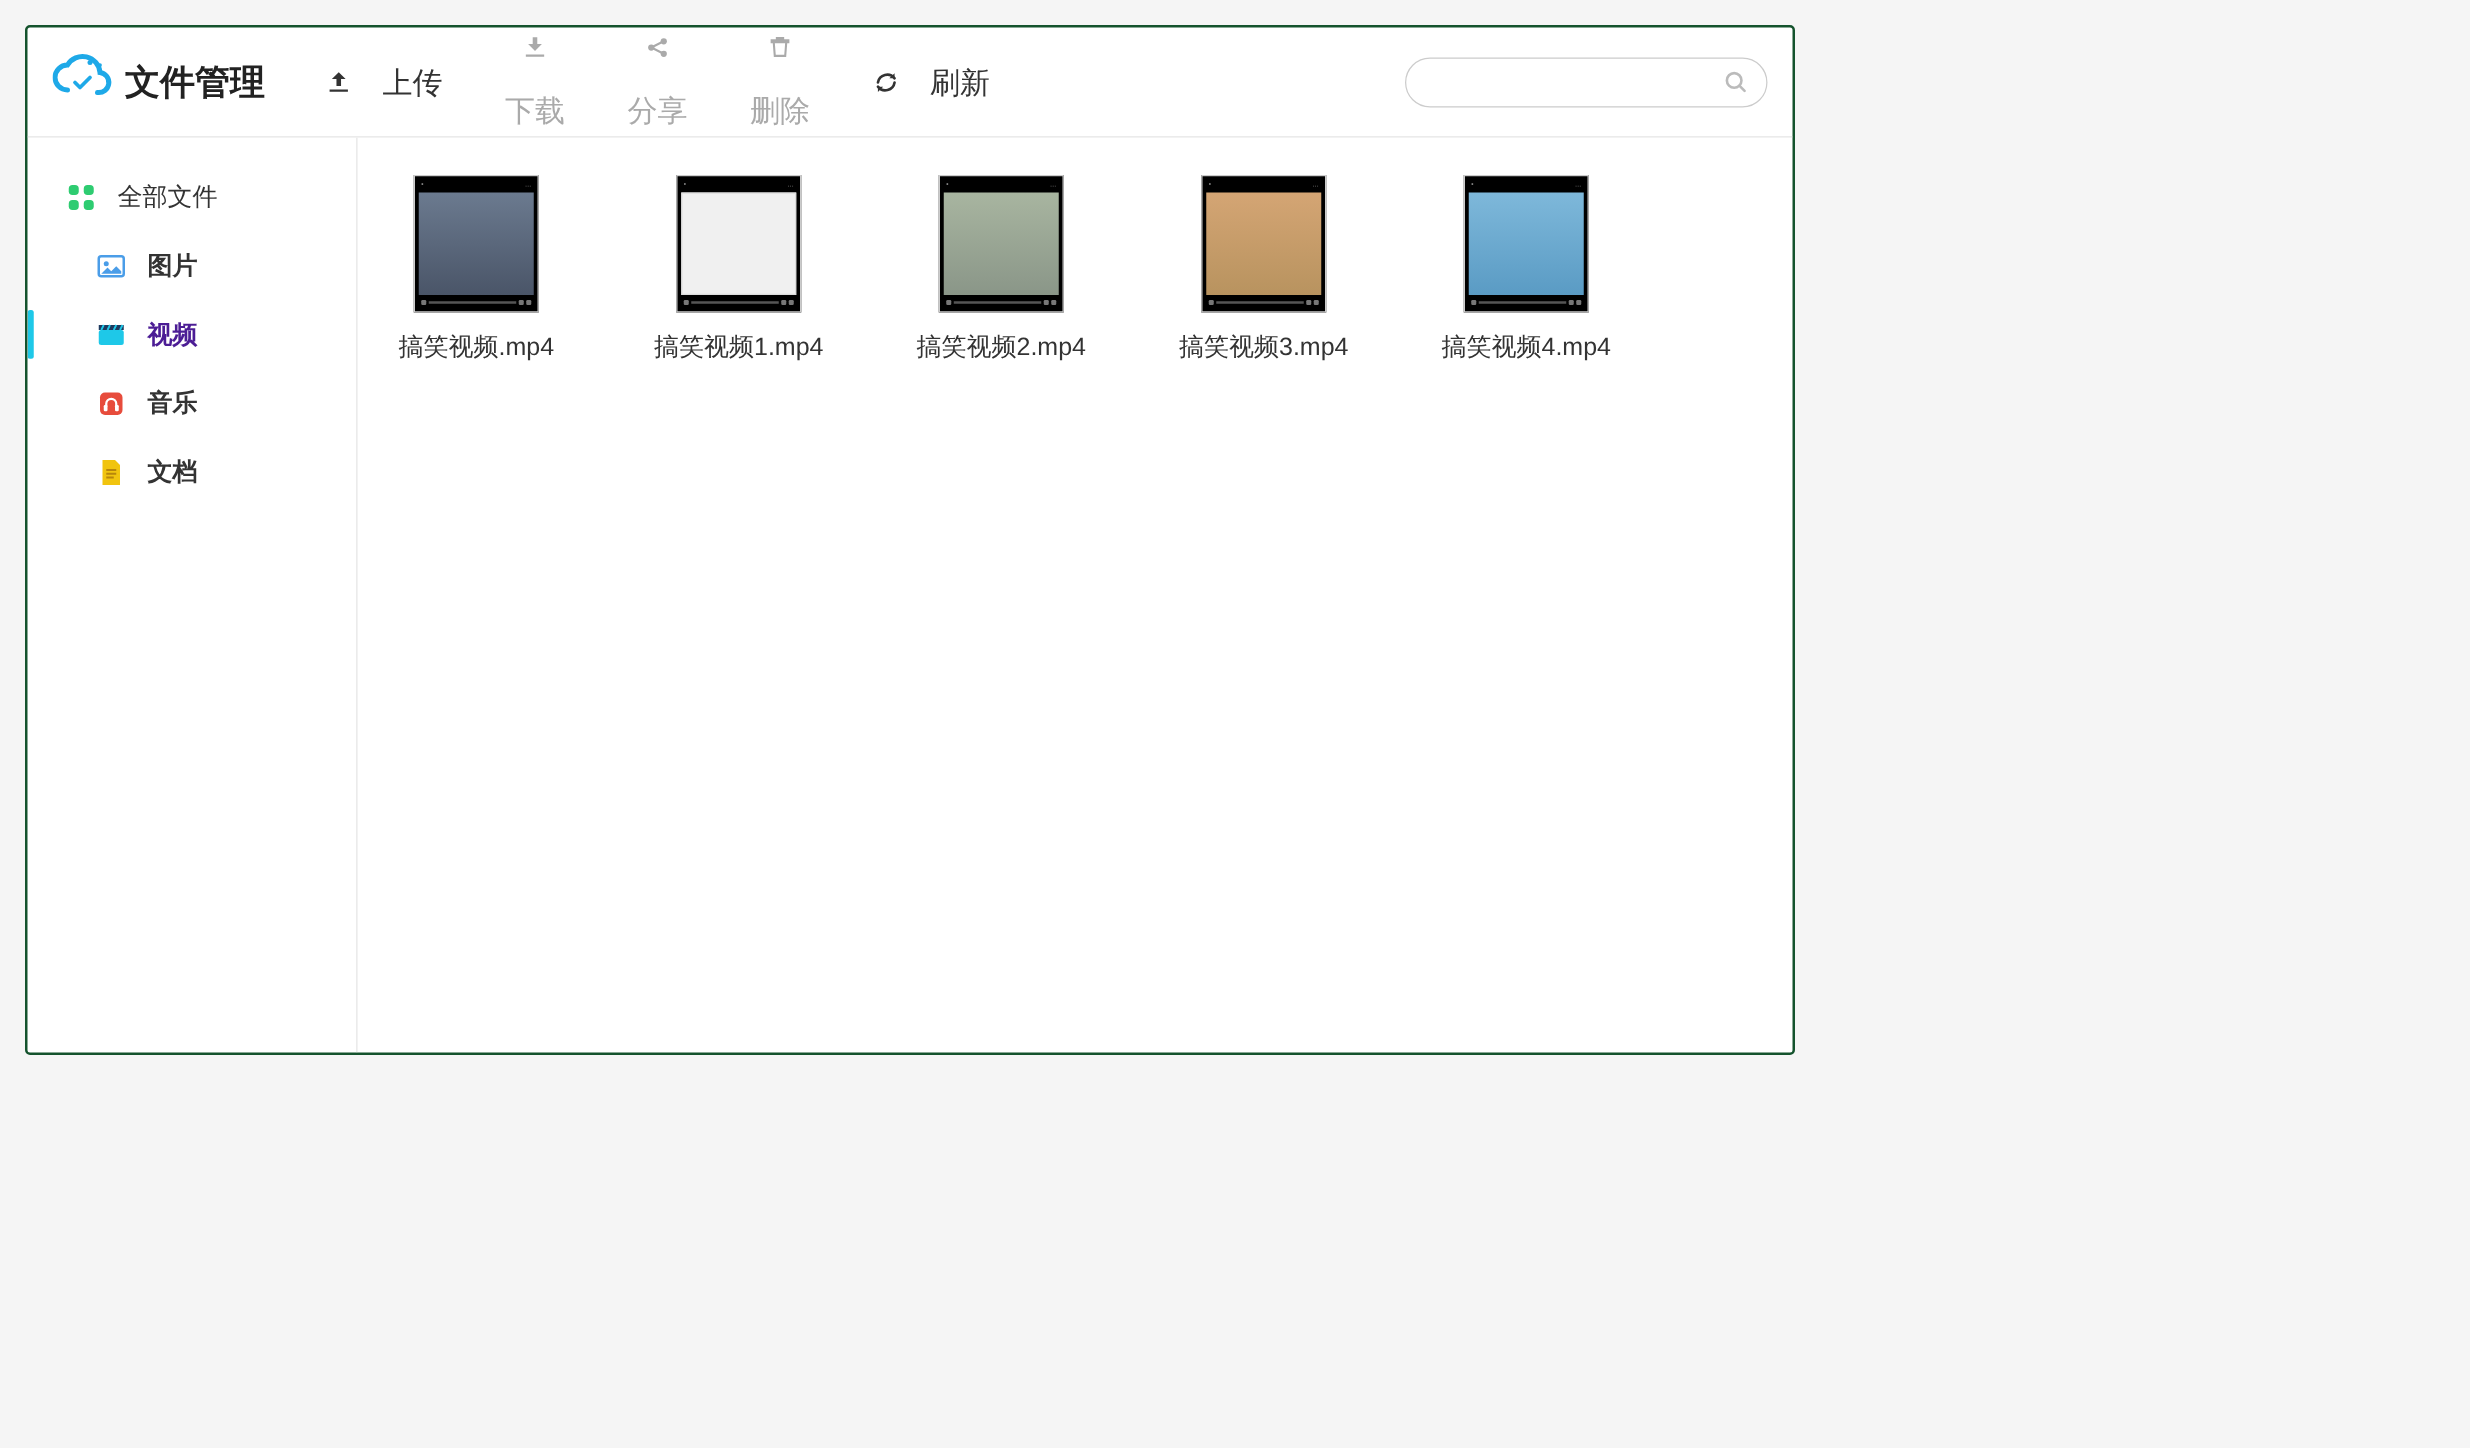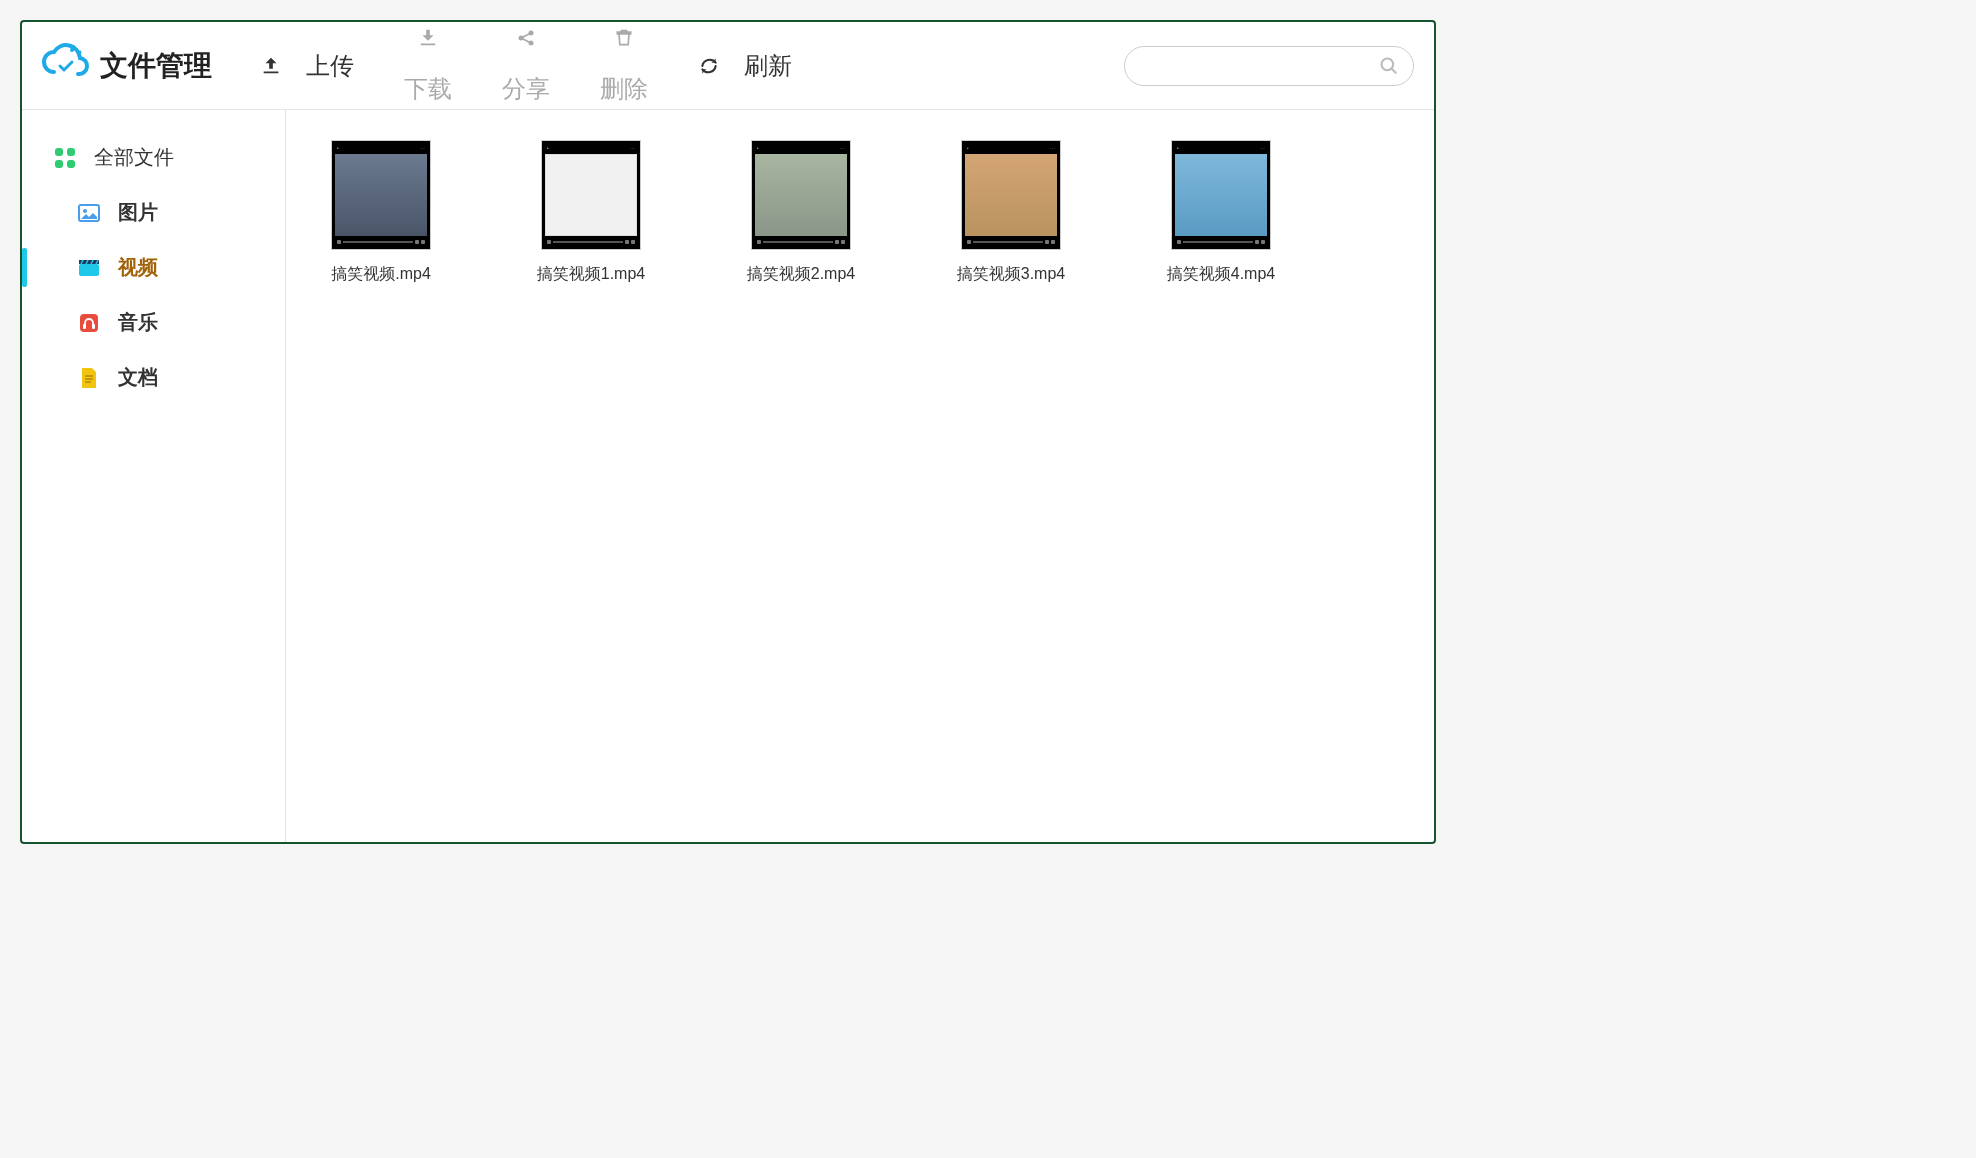--- a/index.html
+++ b/index.html
@@ -112,21 +112,21 @@
       font-size: 20px;
       color: #333;
       cursor: pointer;
       position: relative;
     }
     .sidebar-item.child {
       padding-left: 54px;
       font-weight: bold;
     }
     .sidebar-item.active {
-      color: #a16207;
+      color: #4c1d95;
     }
     .sidebar-item.active::before {
       content: "";
       position: absolute;
       left: 0;
       top: 8px;
       bottom: 8px;
       width: 5px;
       background: #1ec8e8;
       border-radius: 2px;
@@ -188,21 +188,21 @@
     .thumb-bottom {
       height: 8px;
       display: flex;
       align-items: center;
       gap: 2px;
       padding: 0 2px;
     }
     .thumb-bottom-bar { flex: 1; height: 2px; background: #555; }
     .thumb-bottom-dot { width: 4px; height: 4px; background: #777; border-radius: 1px; }
     .file-name {
-      font-size: 16px;
+      font-size: 20px;
       color: #333;
       text-align: center;
       word-break: break-all;
     }
   </style>
 </head>
 <body>
 
 <div class="app-window">
 

